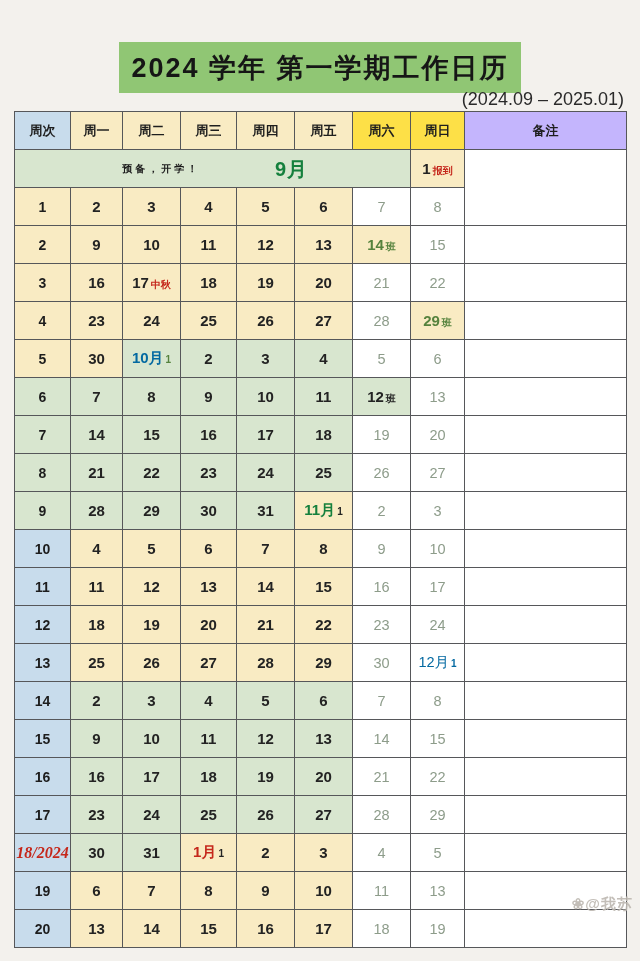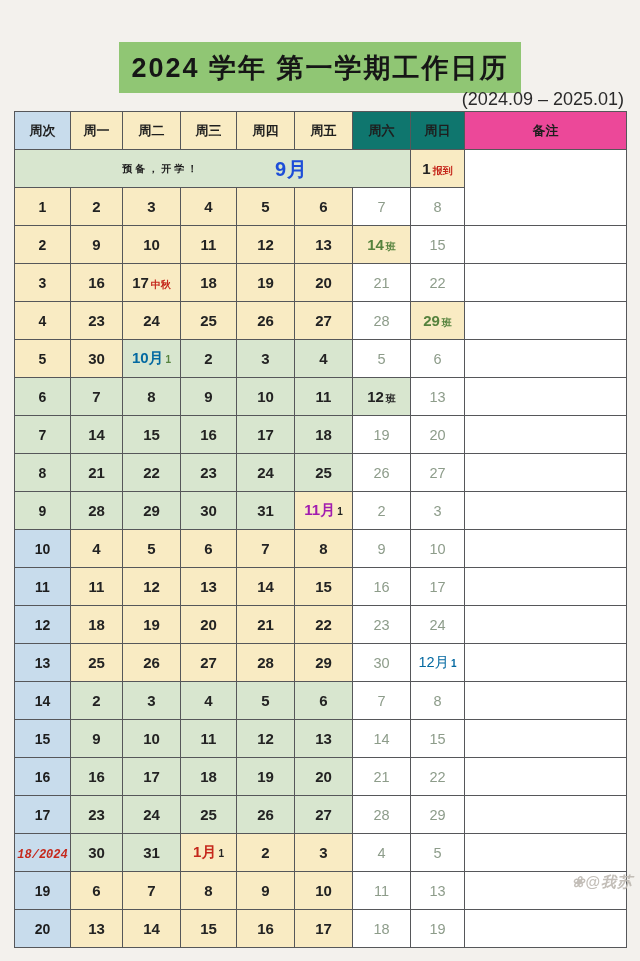--- a/index.html
+++ b/index.html
@@ -44,68 +44,67 @@
     vertical-align: middle;
     padding: 0;
     overflow: hidden;
     white-space: nowrap;
   }
   .cal thead th { font-size: 13px; font-weight: bold; color: #1e1e1e; }
   .bg-yellow { background: #f9ebc3; }
   .bg-green  { background: #d8e6cf; }
   .bg-blue   { background: #c8dcec; }
   .bg-white  { background: #ffffff; }
-  .bg-hgreen { background: #0f766e; }
-  .bg-pink   { background: #ec4899; }
+  .bg-hgreen { background: #fde047; }
+  .bg-pink   { background: #c4b5fd; }
   .c-dark      { color: #232323; }
   .c-graygreen { color: #8d9c8a; }
   .c-green     { color: #55823d; }
   .c-orange    { color: #0369a1; }
-  .c-blue      { color: #a21caf; margin-top: 8px; }
+  .c-blue      { color: #15803d; margin-top: 8px; }
   .c-red       { color: #c5281c; }
   .day-main   { font-size: 15px; font-weight: bold; }
   td.bg-white .day-main { font-weight: normal; font-size: 14.5px; }
   .day-suffix { font-size: 10px; font-weight: bold; margin-left: 2px; }
   .week-cell  { font-size: 14px; font-weight: bold; color: #1d1d1d; }
   .week-hand .week-label {
     color: #c5281c;
     font-style: italic;
     font-weight: bold;
-    font-size: 12px;
-    font-family: Liberation Mono, monospace;
+    font-size: 16px;
+    font-family: Liberation Serif, serif;
   }
   td.band { position: relative; }
   .banner-text {
     position: absolute;
     left: 37%; top: 50%;
     transform: translate(-50%,-50%);
     font-size: 10px;
     font-weight: bold;
     letter-spacing: 3px;
     color: #1c1c1c;
   }
   .month-big {
     position: absolute;
     left: 70%; top: 50%;
     transform: translate(-50%,-50%);
     font-size: 20px;
     font-weight: bold;
-    color: #1d4ed8;
+    color: #15803d;
     letter-spacing: 1px;
   }
   .watermark {
     position: absolute;
-    top: 873px;
+    top: 895px;
     right: 7px;
     font-size: 15px;
     font-weight: bold;
     color: #bdb8b1;
     letter-spacing: 1px;
     opacity: 0.9;
-    font-style: italic;
   }
 </style>
 </head>
 <body>
 
 <div class="page">
 
   <div class="title-wrap">
     <span class="title-hl">2024 学年  第一学期工作日历</span>
   </div>

